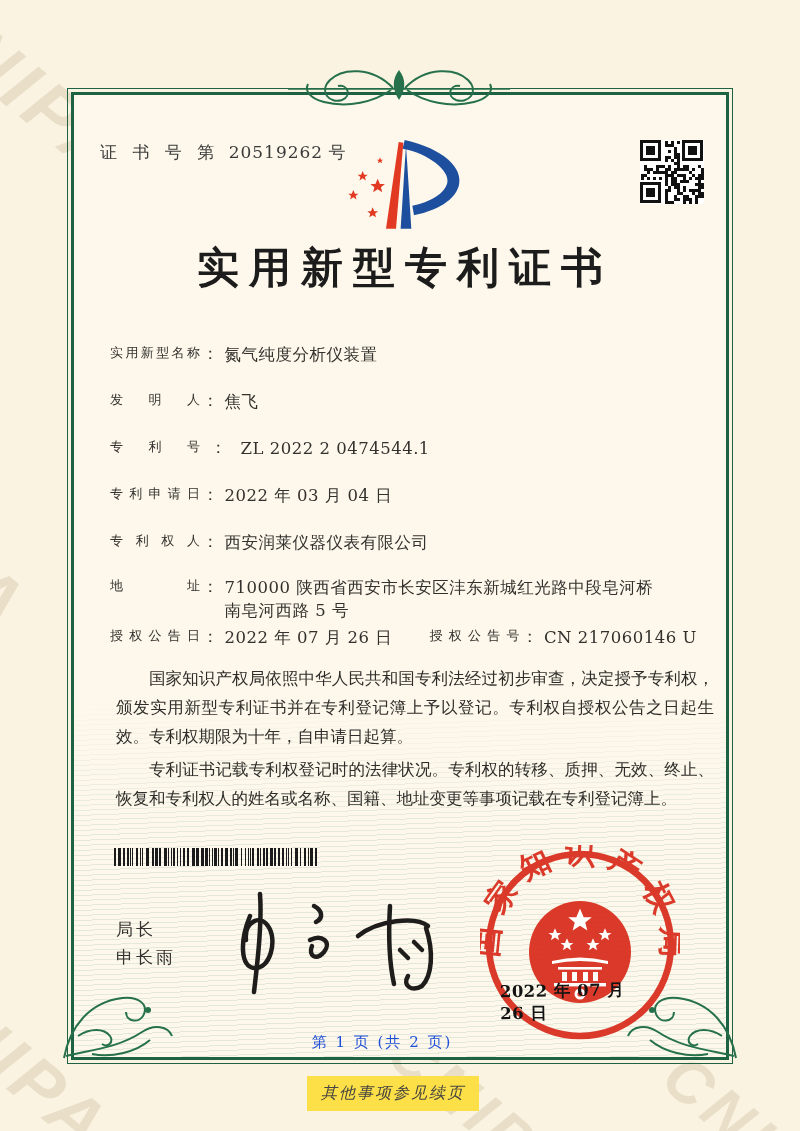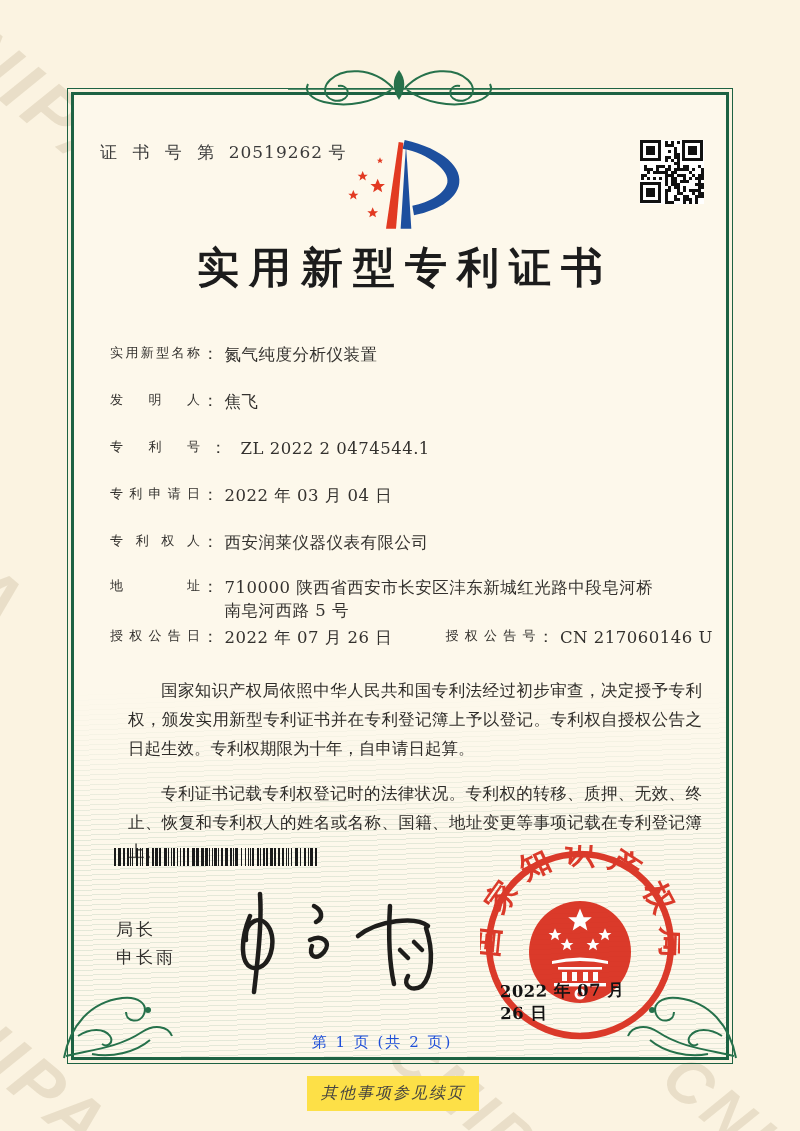--- a/index.html
+++ b/index.html
@@ -25,21 +25,21 @@
   .certno .num{margin-left:4px;letter-spacing:1px;}
   .title{left:0;top:240px;width:100%;text-align:center;font-size:42px;font-weight:600;
          letter-spacing:10px;padding-left:10px;box-sizing:border-box;color:#1c1c1c;}
   .frow{position:absolute;left:110px;display:flex;align-items:flex-start;font-size:16.5px;color:#33312e;}
   .flabel{display:inline-block;width:90px;font-size:13px;text-align:justify;text-align-last:justify;
           white-space:nowrap;padding-top:1px;}
   .colon{margin:0 6px 0 2px;}
   .fvalue{letter-spacing:0.5px;white-space:pre-line;line-height:23px;}
   .paras{left:112px;top:660px;width:606px;font-size:16.5px;line-height:29px;
          text-align:justify;color:#2f2d2a;}
-  .paras p{margin:16px;text-indent:2em;}
+  .paras p{margin:4px;text-indent:2em;}
   .bureau{left:116px;font-size:17px;letter-spacing:3px;color:#33312e;text-align:right;}
   .sealdate{left:500px;top:980px;width:150px;font-size:16.5px;font-weight:bold;color:#131313;
             letter-spacing:0.5px;transform:rotate(-1deg);}
   .pageinfo{left:0;top:1033px;width:100%;text-align:center;font-size:15px;letter-spacing:2px;
             color:#1d4ed8;padding-right:36px;box-sizing:border-box;}
   .note{left:307px;top:1076px;background:#fde047;padding:7px 14px;font-size:16px;
         font-style:italic;letter-spacing:2px;color:#474540;}
   svg{display:block;}
 </style>
 </head>
@@ -278,21 +278,21 @@
 <div class="frow" style="top:576px;">
   <span class="flabel">地址</span>
     <span class="colon">：</span>
   <span class="fvalue">710000  陕西省西安市长安区沣东新城红光路中段皂河桥
 南皂河西路 5 号</span>
 </div>
 <div class="frow" style="top:626px;">
   <span class="flabel">授权公告日</span>
     <span class="colon">：</span>
   <span class="fvalue" style="width:195px;">2022 年 07 月 26 日</span>
-  <span class="flabel" style="margin-left:26px;">授权公告号</span>
+  <span class="flabel" style="margin-left:10px;">授权公告号</span>
     <span class="colon">：</span>
   <span class="fvalue">CN 217060146 U</span>
 </div>
 
 <div class="abs paras">
   <p>国家知识产权局依照中华人民共和国专利法经过初步审查，决定授予专利权，颁发实用新型专利证书并在专利登记簿上予以登记。专利权自授权公告之日起生效。专利权期限为十年，自申请日起算。</p>
   <p>专利证书记载专利权登记时的法律状况。专利权的转移、质押、无效、终止、恢复和专利权人的姓名或名称、国籍、地址变更等事项记载在专利登记簿上。</p>
 </div>
 
 <svg id="barcode" class="abs" style="left:114px;top:848px;" width="205" height="18" viewBox="0 0 205 18">

